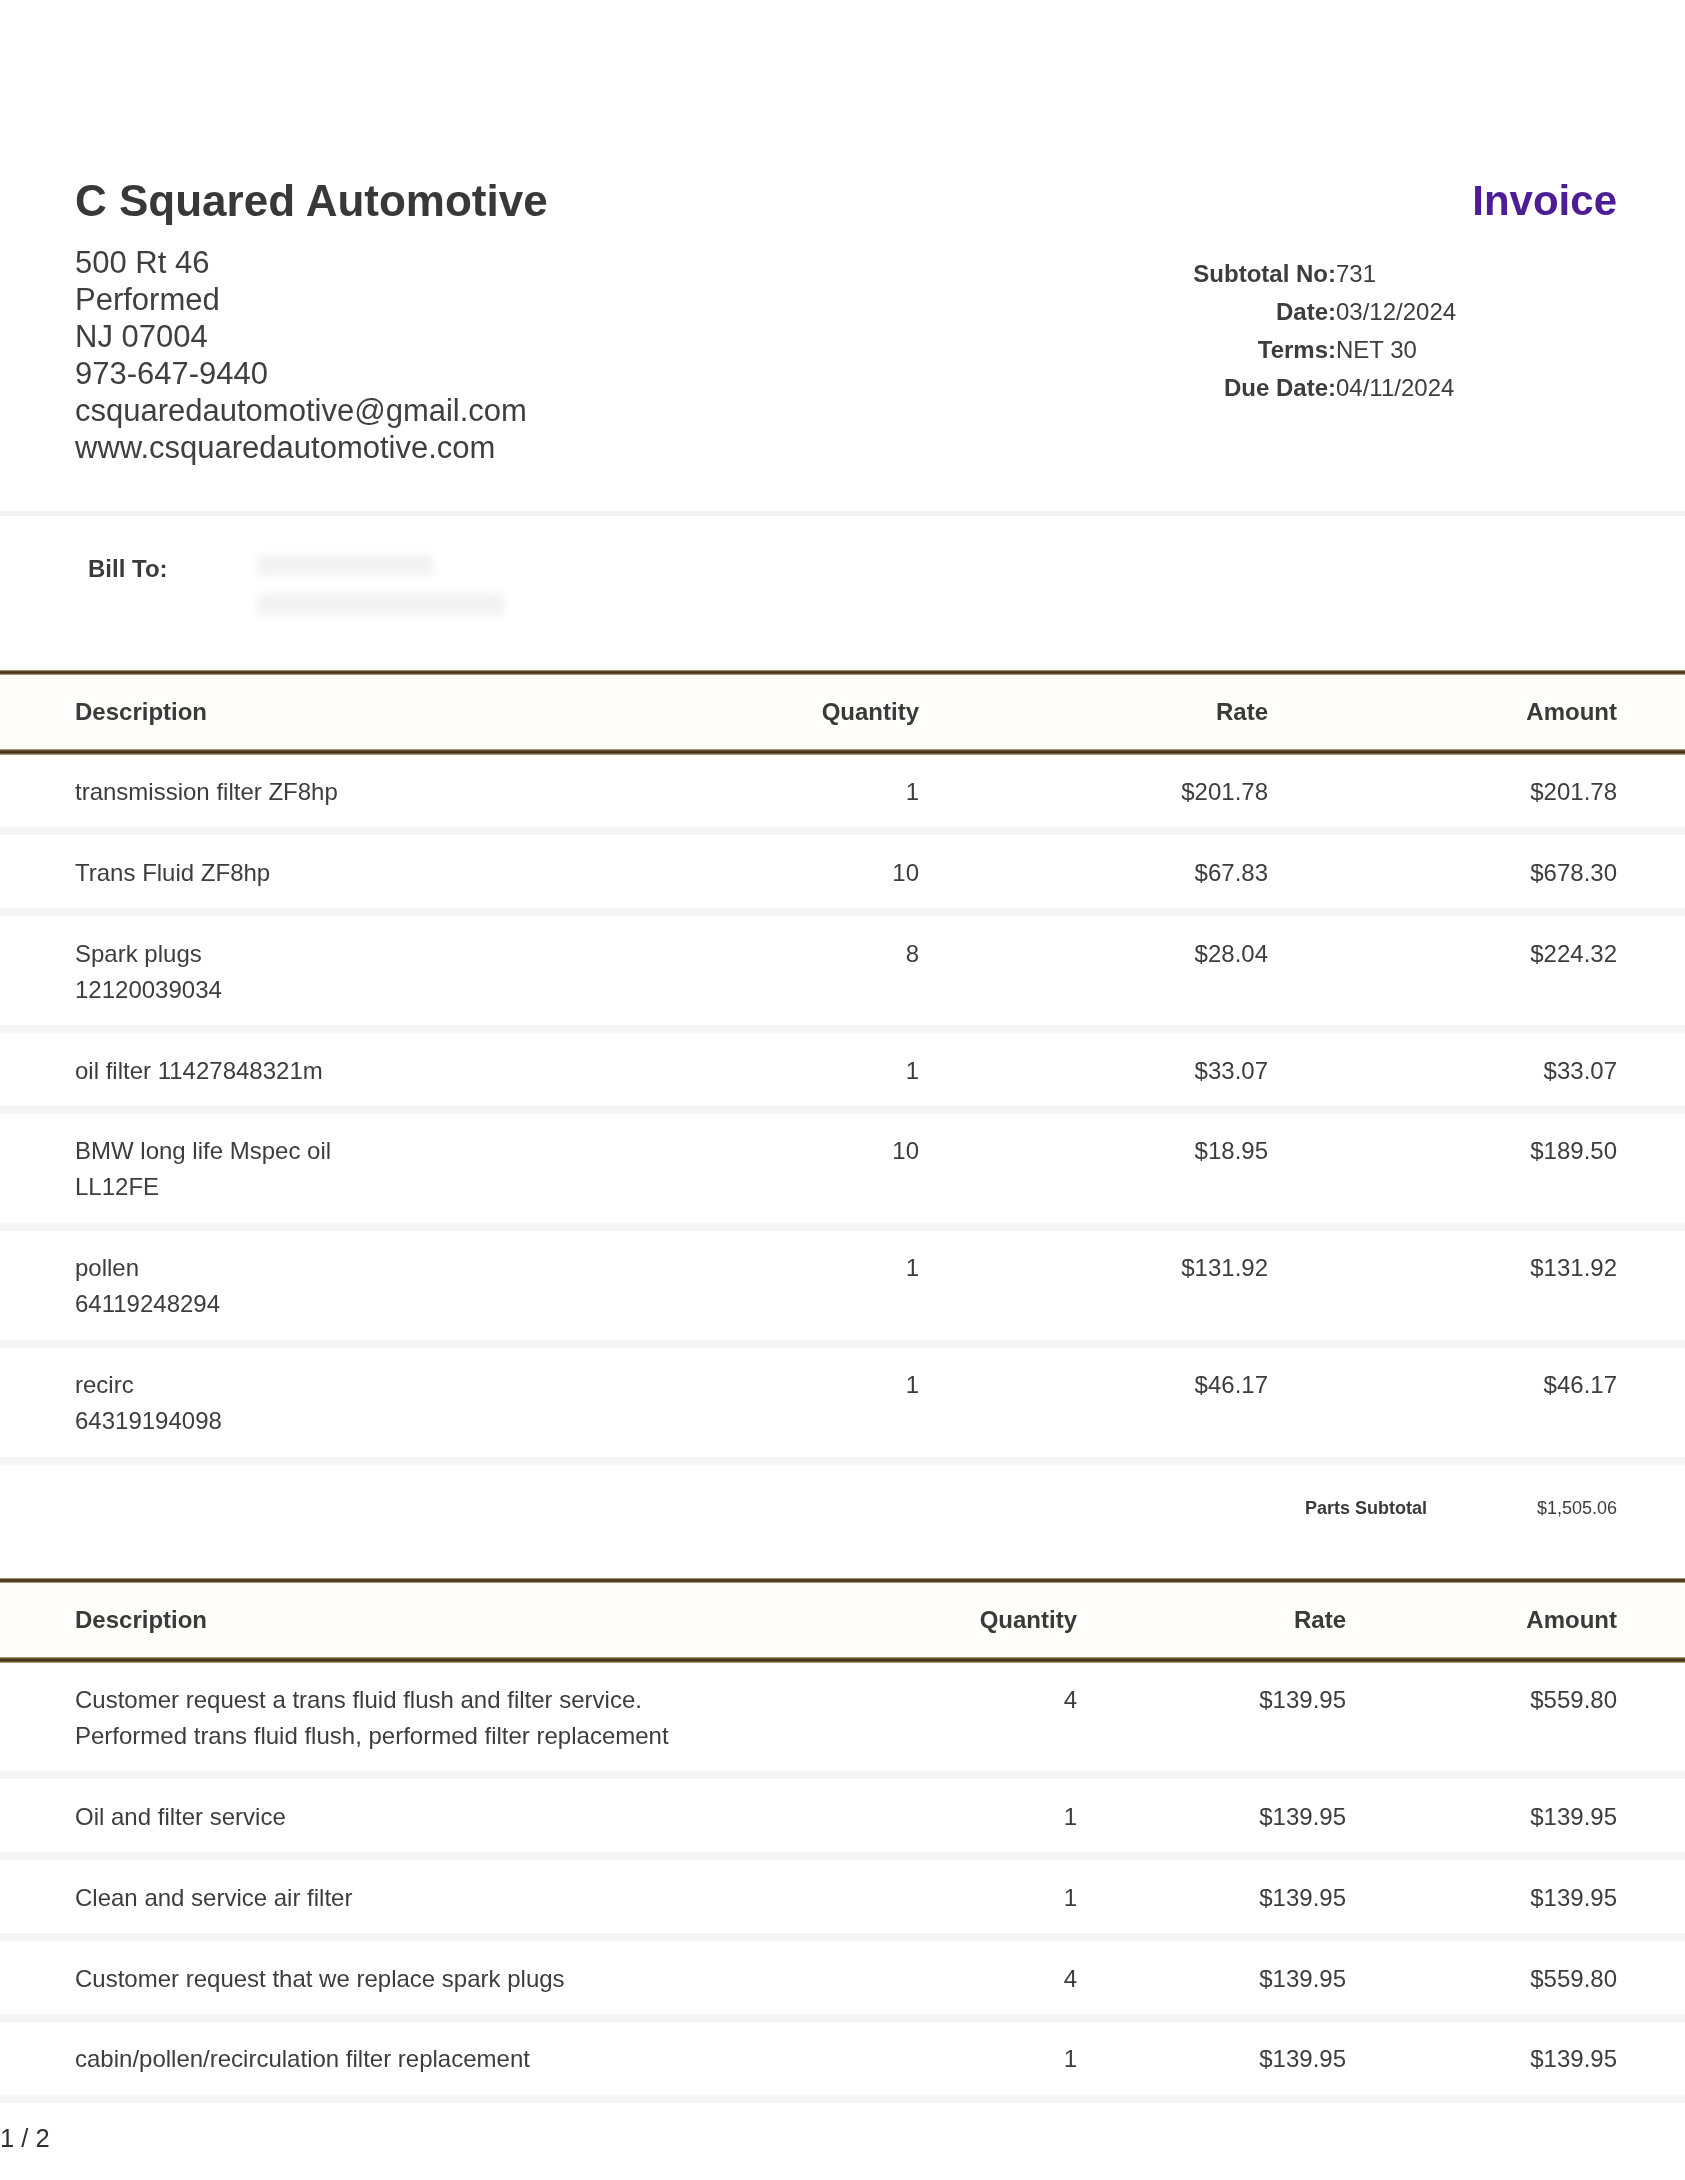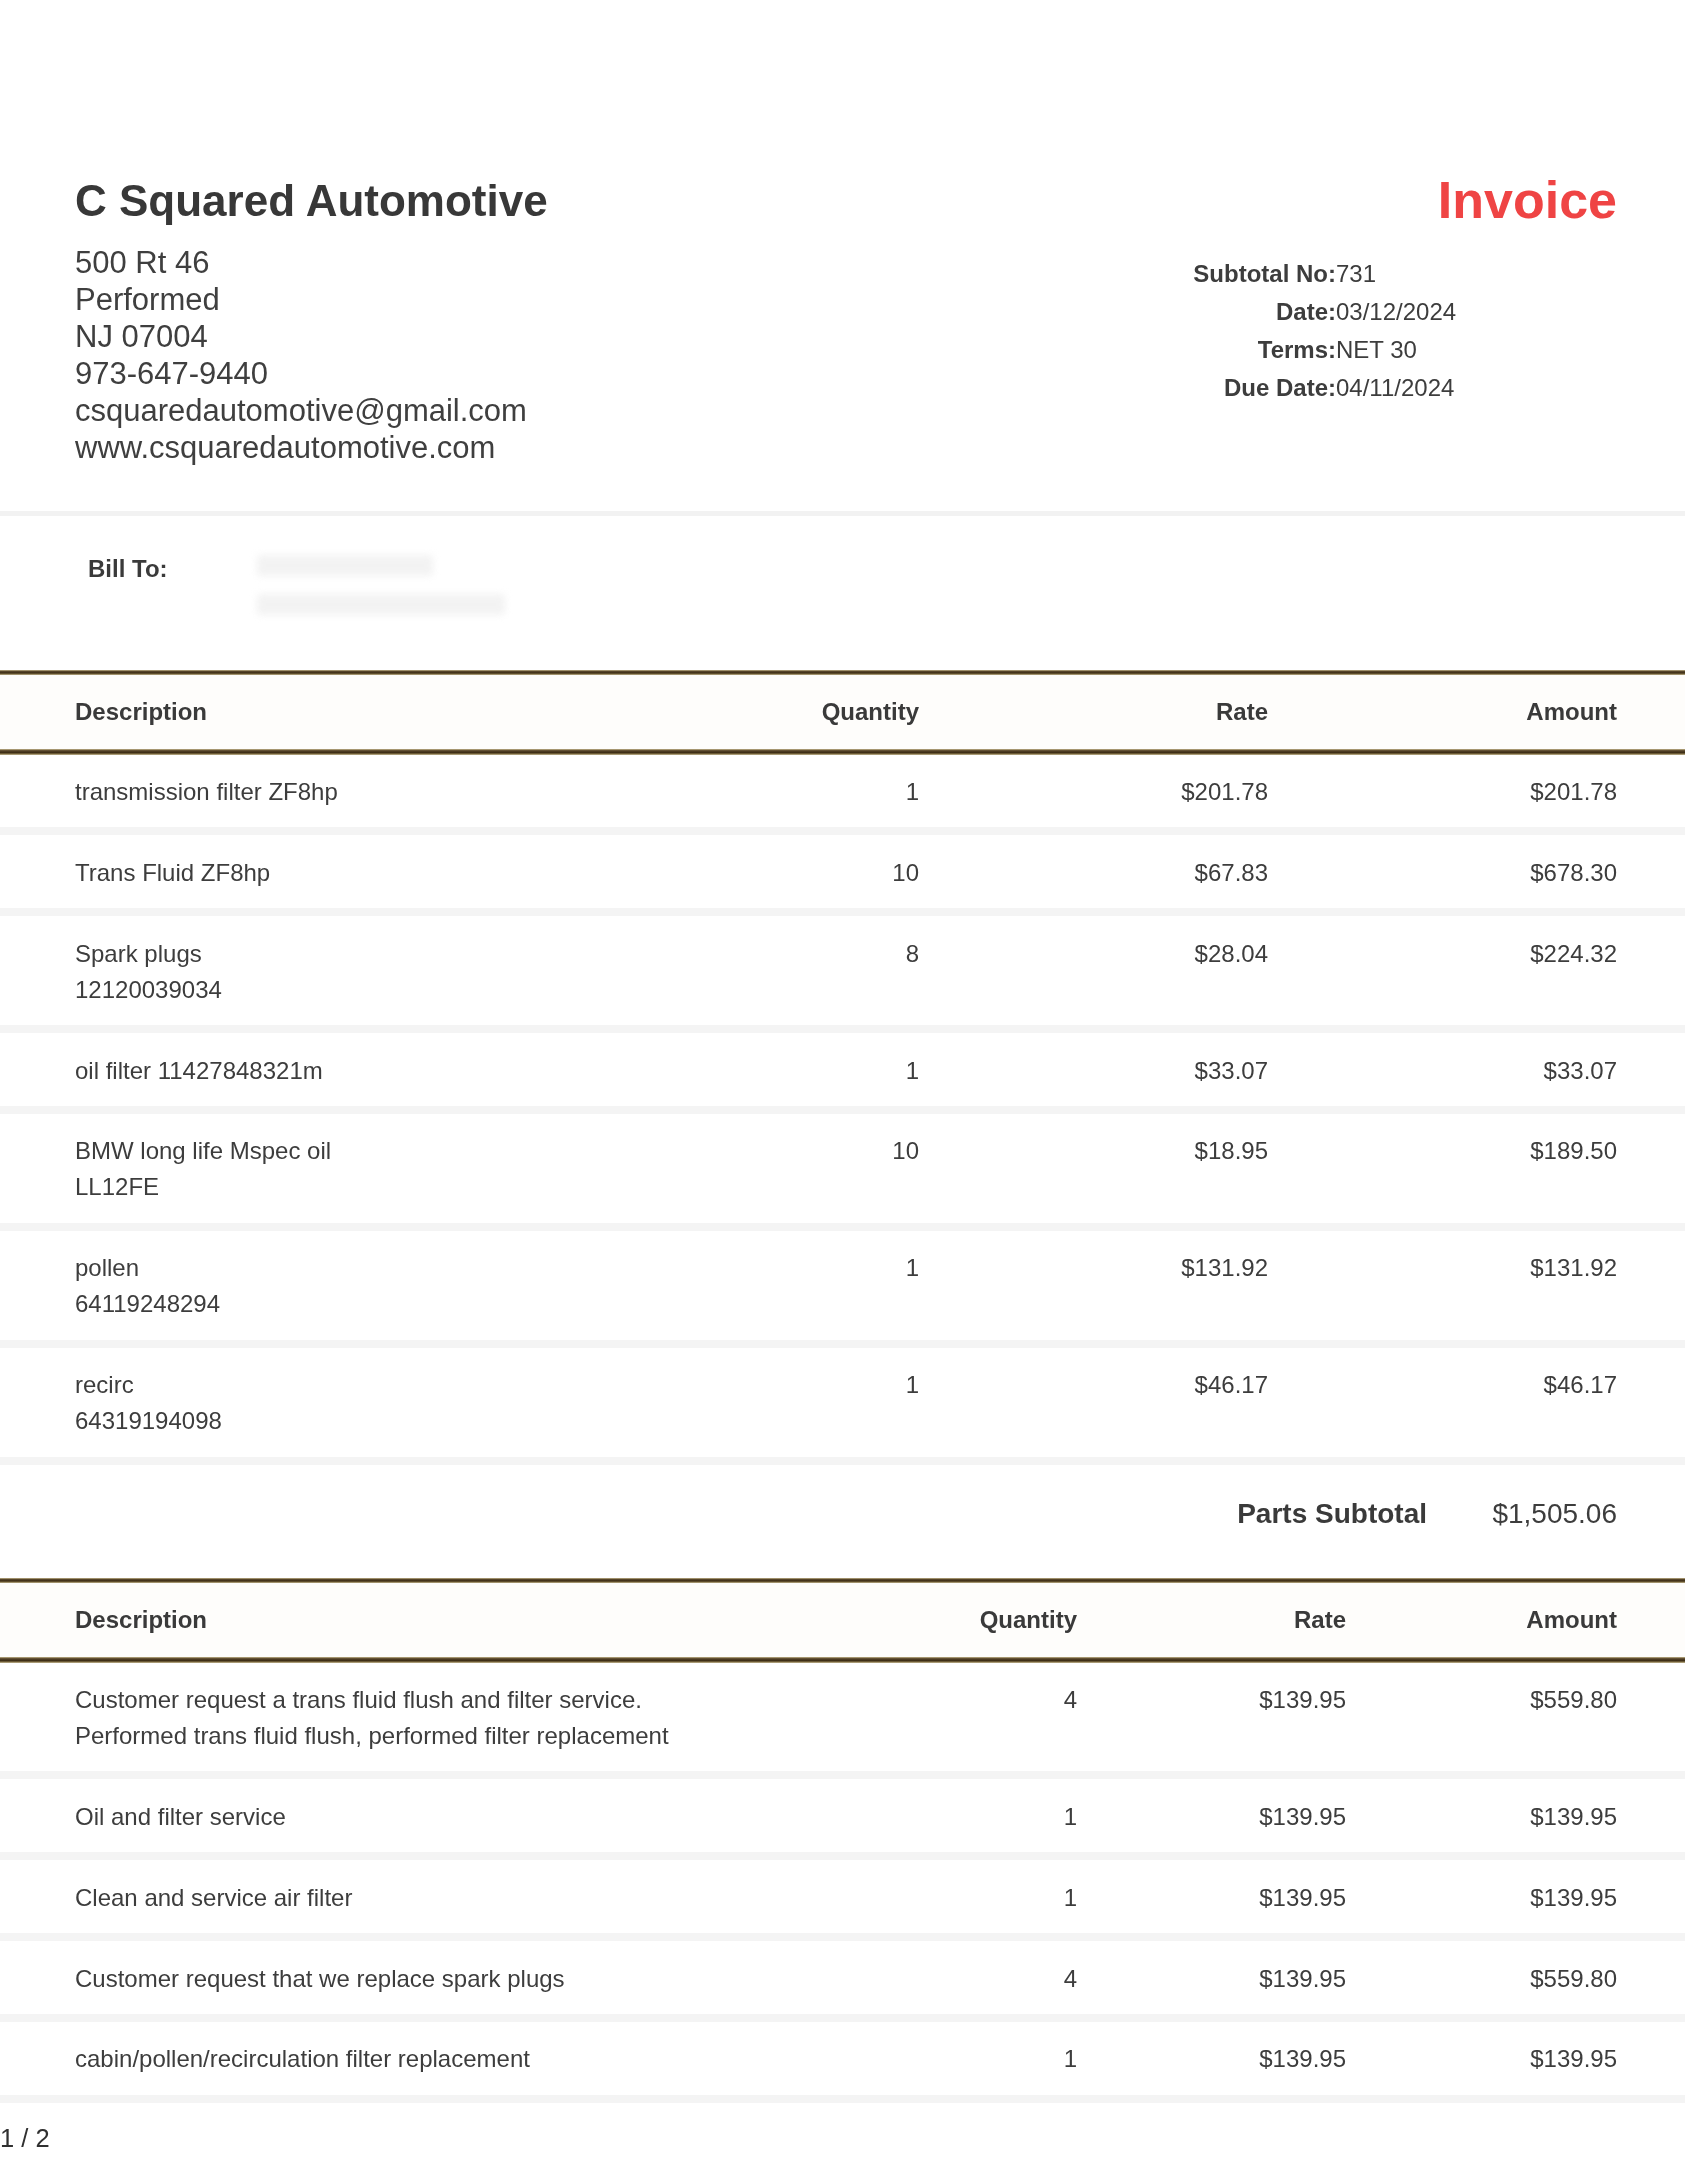--- a/index.html
+++ b/index.html
@@ -11,21 +11,21 @@
     color:#3d3d3d;
     overflow:hidden;
   }
 
   
   .company{position:absolute;left:75px;top:176px;}
   .company-name{font-size:44px;line-height:49px;font-weight:700;color:#383838;}
   .company-address{margin-top:19.3px;font-size:31px;line-height:37px;color:#3f3f3f;}
 
   .invoice-block{position:absolute;right:68px;top:176px;text-align:right;}
-  .invoice-title{font-size:52px;line-height:49px;font-weight:700;color:#ef4444;}
+  .invoice-title{font-size:42px;line-height:49px;font-weight:700;color:#4c1d95;}
   .meta{margin-top:30px;display:grid;grid-template-columns:auto 281px;font-size:24px;line-height:38px;}
   .meta .mlabel{font-weight:700;text-align:right;}
   .meta .mvalue{text-align:left;}
 
   
   .soft-divider{position:absolute;left:0;top:511px;width:1685px;height:5.3px;background:#f2f2f2;}
   .accent{height:5.3px;background:linear-gradient(180deg,#c7b98e 0%,#57452a 28%,#3e2e16 58%,#7c6a42 82%,#cfc5a2 100%);}
 
   
   .billto{position:absolute;left:75px;top:555px;font-size:24px;height:88px;width:702px;margin-left:13px;}
@@ -49,21 +49,21 @@
   .trow{
     display:grid;grid-template-columns:1fr var(--q) var(--r) var(--a);
     padding:19.3px 68px 17.6px 75px;font-size:24px;line-height:36px;background:#ffffff;
   }
   .trow > div:nth-child(n+2){text-align:right;}
   .rowsep{height:8px;background:#f4f4f4;}
   .desc-line{display:block;}
 
   .subtotal{
     display:grid;grid-template-columns:1fr auto 190px;
-    padding:24.6px 68px 0 75px;font-size:28px;margin-top:8.8px;
+    padding:24.6px 68px 0 75px;font-size:18px;margin-top:8.8px;
   }
   .subtotal .stlabel{font-weight:700;text-align:right;color:#3a3a3a;}
   .subtotal .stvalue{text-align:right;}
 
   
   .page-footer{position:absolute;left:0;top:2124px;width:1685px;text-align:left;font-size:25.5px;color:#303030;}
 </style>
 </head>
 <body>
 

